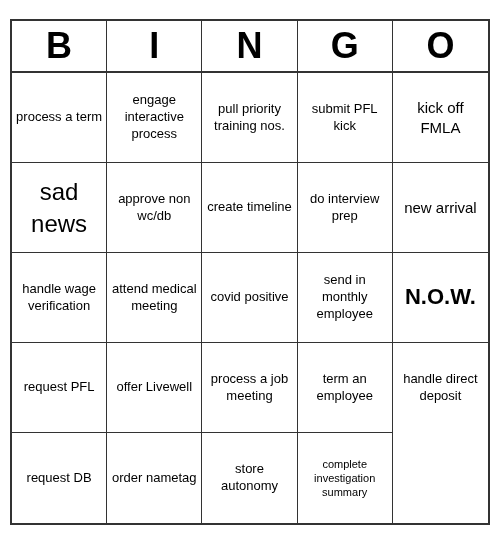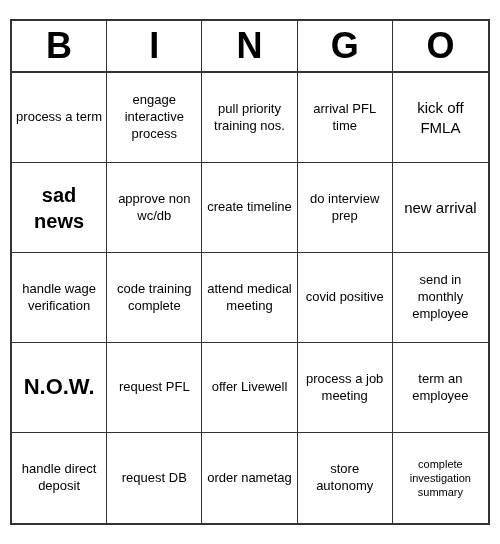--- a/index.html
+++ b/index.html
@@ -58,48 +58,47 @@
     .bingo-cell.large-text {
       font-size: 22px;
       font-weight: bold;
       text-align: right;
     }
     .bingo-cell.medium-text {
       font-size: 15px;
       font-weight: normal;
     }
     .bingo-cell.xl-text {
-      font-size: 20px;
-      font-weight: bold;
+      font-size: 24px;
+      font-weight: normal;
     }
   </style>
 </head>
 <body>
 
 <div class="bingo-container">
   <div class="bingo-header">
   <div class="bingo-header-cell">B</div>
       <div class="bingo-header-cell">I</div>
       <div class="bingo-header-cell">N</div>
       <div class="bingo-header-cell">G</div>
       <div class="bingo-header-cell">O</div>
     </div>
   <div class="bingo-grid">
   <div class="bingo-cell">process a term</div>
       <div class="bingo-cell">engage interactive process</div>
       <div class="bingo-cell">pull priority training nos.</div>
-      <div class="bingo-cell">arrival PFL time</div>
+      <div class="bingo-cell">submit PFL kick</div>
       <div class="bingo-cell medium-text">kick off FMLA</div>
       <div class="bingo-cell xl-text">sad news</div>
       <div class="bingo-cell">approve non wc/db</div>
       <div class="bingo-cell">create timeline</div>
       <div class="bingo-cell">do interview prep</div>
       <div class="bingo-cell medium-text">new arrival</div>
       <div class="bingo-cell">handle wage verification</div>
-      <div class="bingo-cell">code training complete</div>
       <div class="bingo-cell">attend medical meeting</div>
       <div class="bingo-cell">covid positive</div>
       <div class="bingo-cell">send in monthly employee</div>
       <div class="bingo-cell large-text">N.O.W.</div>
       <div class="bingo-cell">request PFL</div>
       <div class="bingo-cell">offer Livewell</div>
       <div class="bingo-cell">process a job meeting</div>
       <div class="bingo-cell">term an employee</div>
       <div class="bingo-cell">handle direct deposit</div>
       <div class="bingo-cell">request DB</div>

